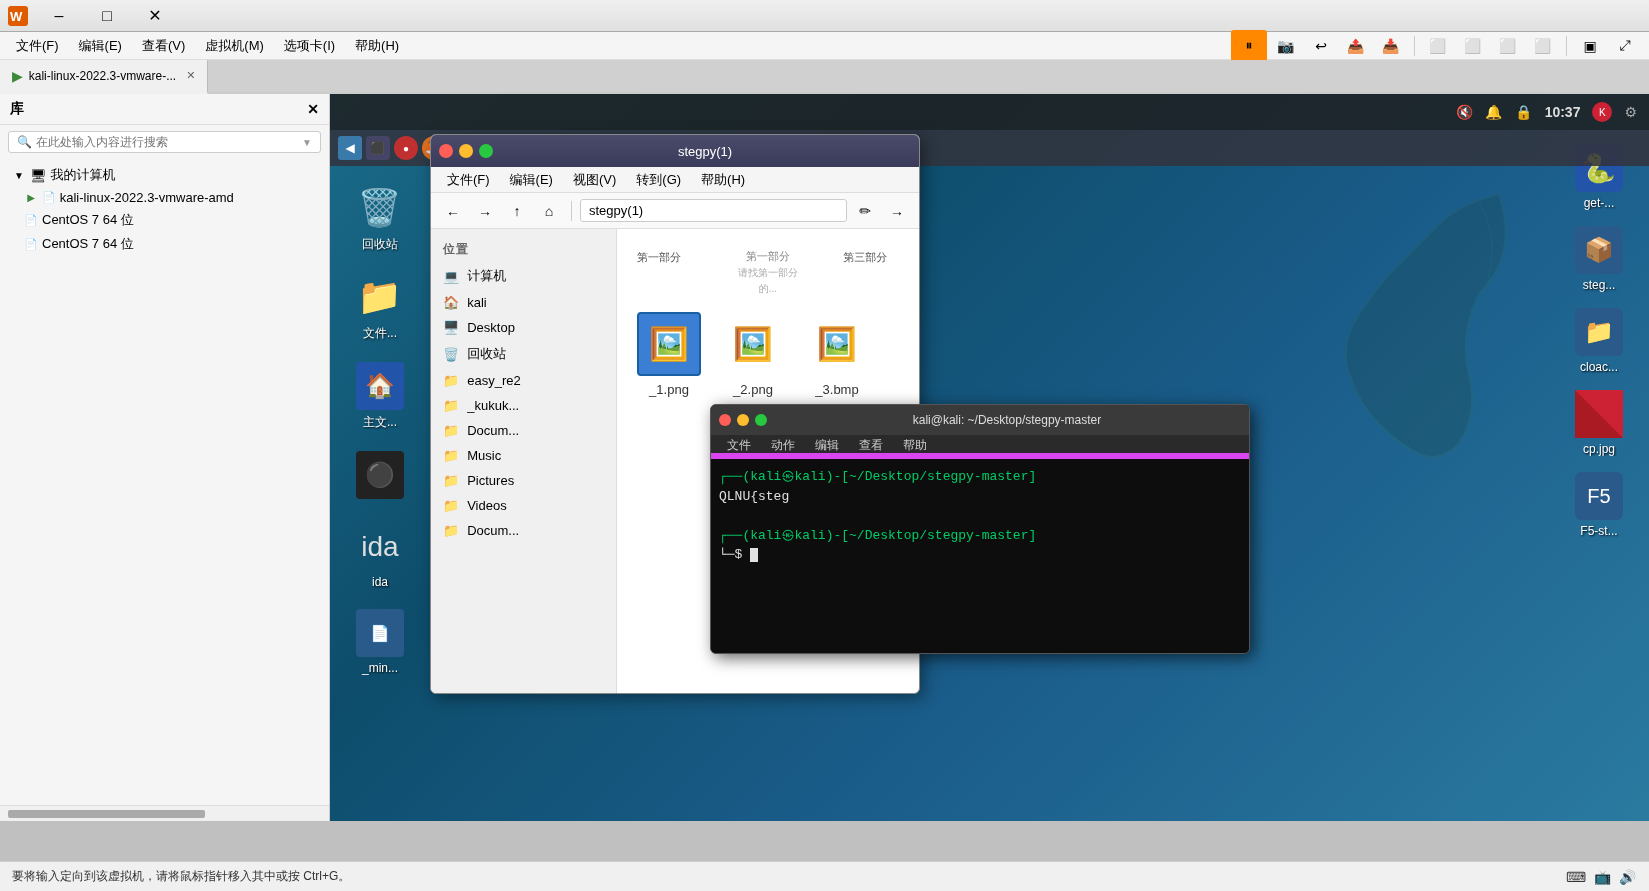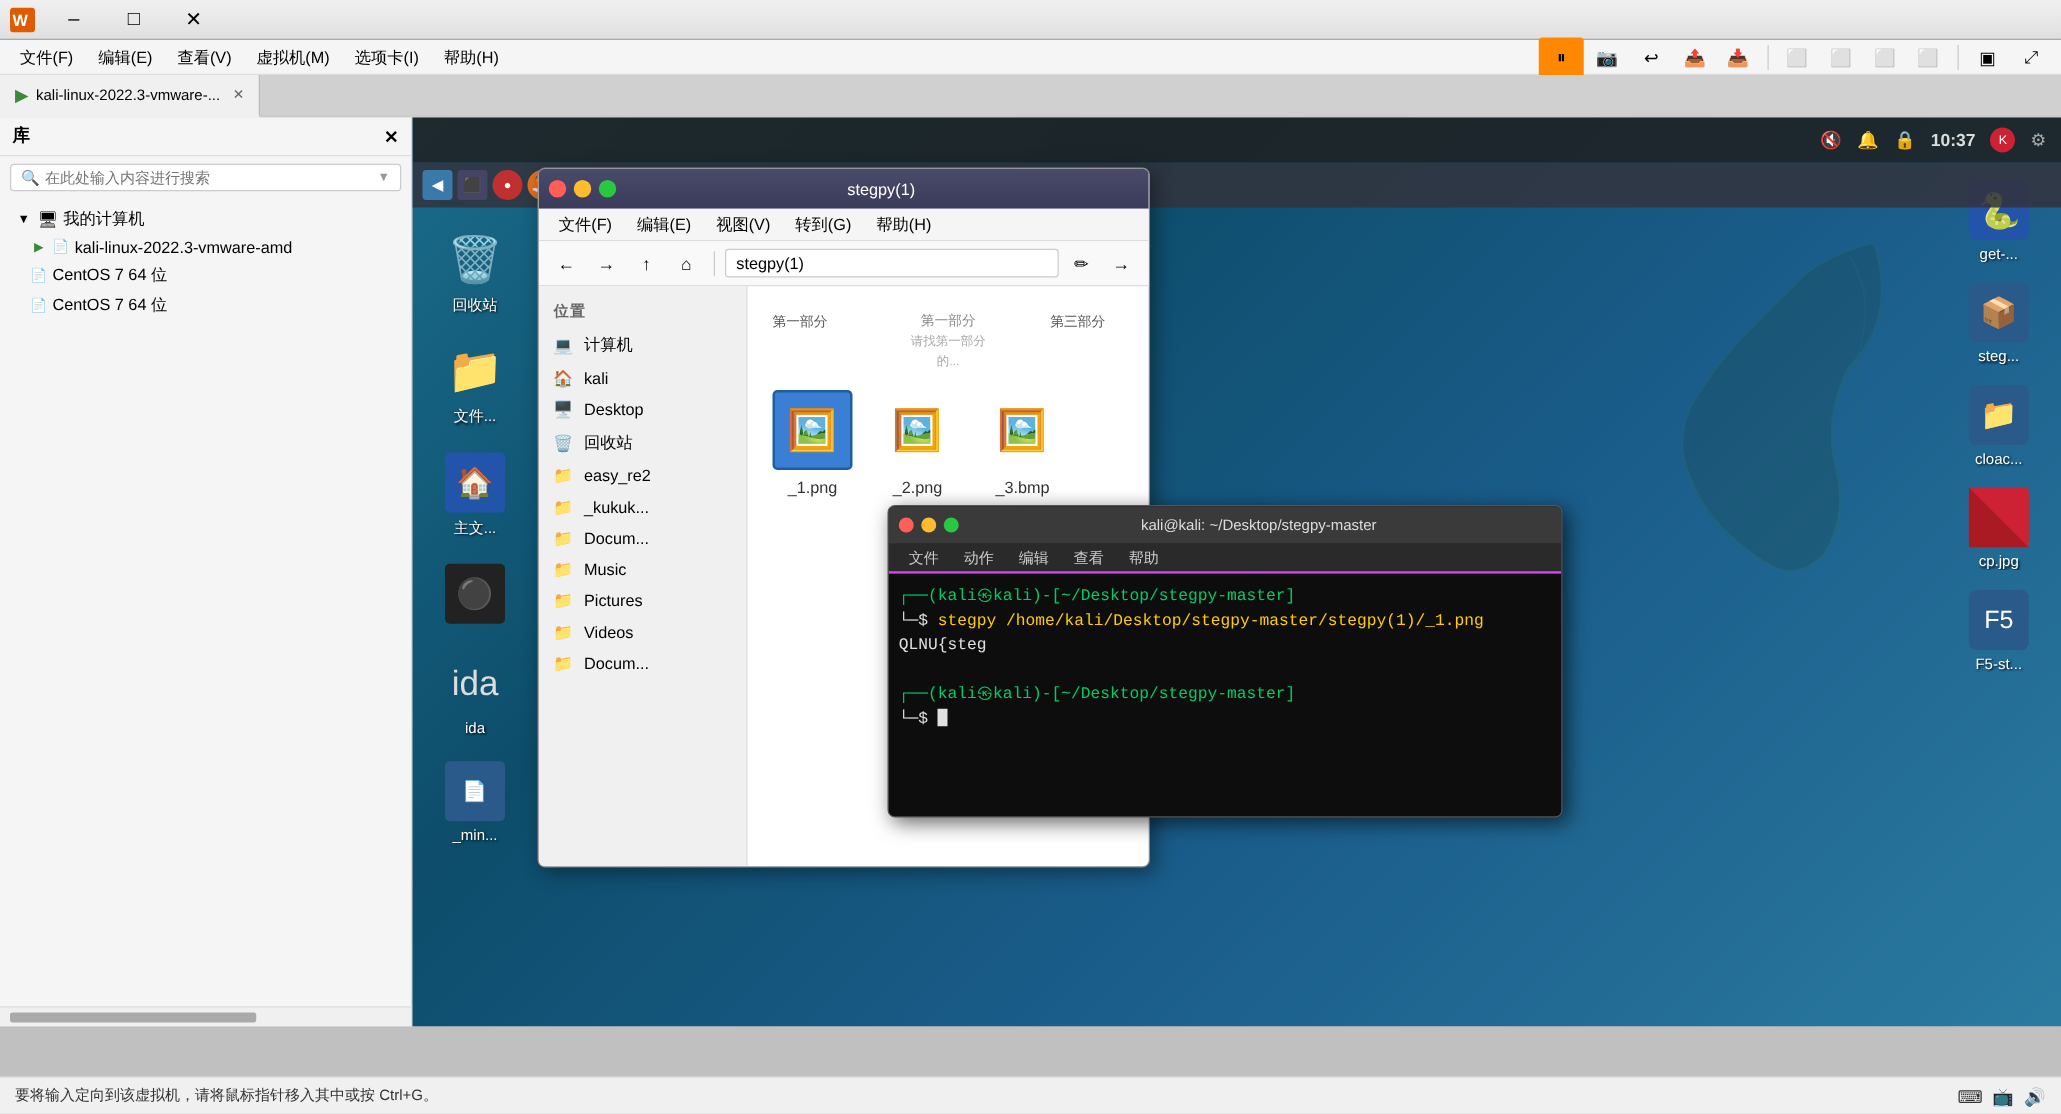--- a/index.html
+++ b/index.html
@@ -144,21 +144,21 @@
     .fm-nav-btn {
       width: 28px; height: 28px; border: none; background: transparent; cursor: pointer;
       border-radius: 3px; font-size: 14px; display: flex; align-items: center; justify-content: center;
     }
     .fm-address {
       flex: 1; display: flex; align-items: center; border: 1px solid #ccc;
       border-radius: 3px; padding: 3px 8px; background: #fff; font-size: 13px;
     }
     .fm-body { display: flex; height: calc(100% - 32px - 26px - 36px); }
     .fm-sidebar {
-      width: 167px; background: #f0f0f0; border-right: 1px solid #ddd;
+      width: 186px; background: #f0f0f0; border-right: 1px solid #ddd;
       padding: 8px 0; overflow-y: auto;
     }
     .fm-sidebar-header {
       padding: 4px 12px; font-size: 12px; font-weight: bold; color: #666; letter-spacing: 1px;
     }
     .fm-sidebar-item {
       display: flex; align-items: center; padding: 5px 12px; cursor: pointer;
       font-size: 13px; gap: 8px;
     }
     .fm-main { flex: 1; padding: 20px; overflow-y: auto; }
@@ -182,22 +182,22 @@
     .terminal-titlebar {
       display: flex; align-items: center; height: 30px;
       background: #3a3a3a; padding: 0 8px; gap: 6px;
     }
     .terminal-title { flex: 1; color: #ddd; font-size: 12px; text-align: center; }
     .terminal-btn { width: 12px; height: 12px; border-radius: 50%; cursor: pointer; }
     .terminal-btn.close { background: #ff5f57; }
     .terminal-btn.min { background: #febc2e; }
     .terminal-btn.max { background: #28c840; }
     .terminal-menubar {
-      display: flex; align-items: center; height: 24px;
-      background: #2a2a2a; border-bottom: 2px solid #d946ef; padding: 0 8px; gap: 4px;
+      display: flex; height: 24px;
+      background: #2a2a2a; border-bottom: 6px solid #d946ef; padding: 0 8px; gap: 4px;
     }
     .terminal-menu-item { padding: 2px 8px; cursor: pointer; font-size: 12px; color: #ccc; border-radius: 2px; }
     .terminal-body {
       background: #0d0d0d; color: #e0e0e0; font-family: 'Courier New', monospace;
       font-size: 13px; padding: 8px; height: calc(100% - 30px - 24px); overflow-y: auto;
       line-height: 1.5;
     }
     .terminal-prompt { color: #00cc66; }
     .terminal-dollar { color: #e0e0e0; }
     .terminal-output { color: #e0e0e0; }
@@ -564,23 +564,20 @@
         <span class="terminal-menu-item">动作</span>
         <span class="terminal-menu-item">编辑</span>
         <span class="terminal-menu-item">查看</span>
         <span class="terminal-menu-item">帮助</span>
       </div>
       <div class="terminal-body">
         <div>
           <span class="terminal-prompt">┌──(</span><span style="color:#00cc66;">kali㉿kali</span><span class="terminal-prompt">)-[~/Desktop/stegpy-master]</span>
         </div>
         <div>
-          <span class="terminal-dollar">└─</span><span style="color:#e0e0e0;">$ </span><span style="color:#ffcc00;">stegpy /home/kali/Desktop/stegpy-master/stegpy(1)/_1.png</span>
-        </div>
-        <div>
           <span class="terminal-output">QLNU{steg</span>
         </div>
         <div>&nbsp;</div>
         <div>
           <span class="terminal-prompt">┌──(</span><span style="color:#00cc66;">kali㉿kali</span><span class="terminal-prompt">)-[~/Desktop/stegpy-master]</span>
         </div>
         <div>
           <span class="terminal-dollar">└─</span><span style="color:#e0e0e0;">$ </span><span class="cursor"></span>
         </div>
       </div>

